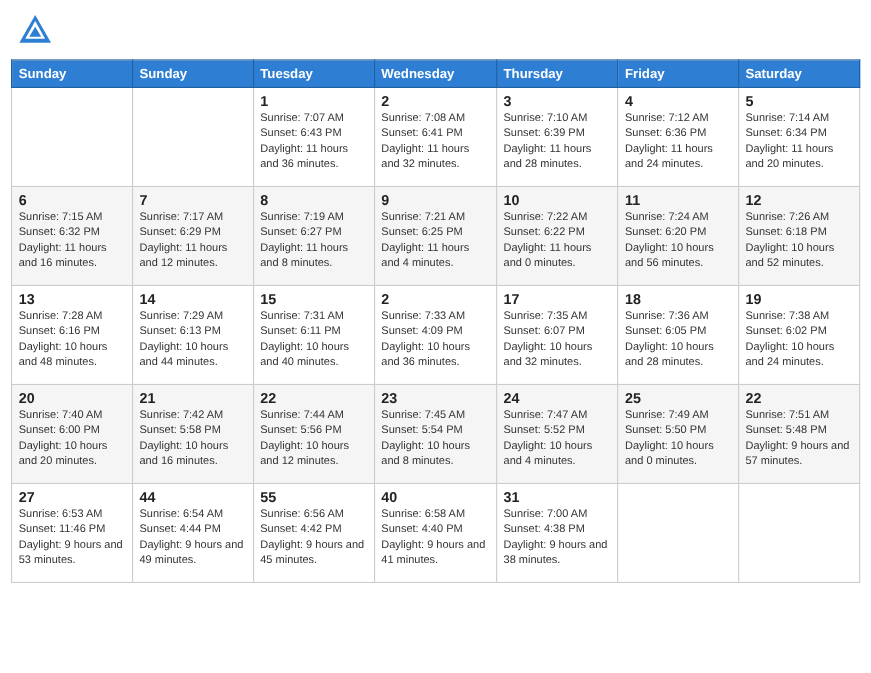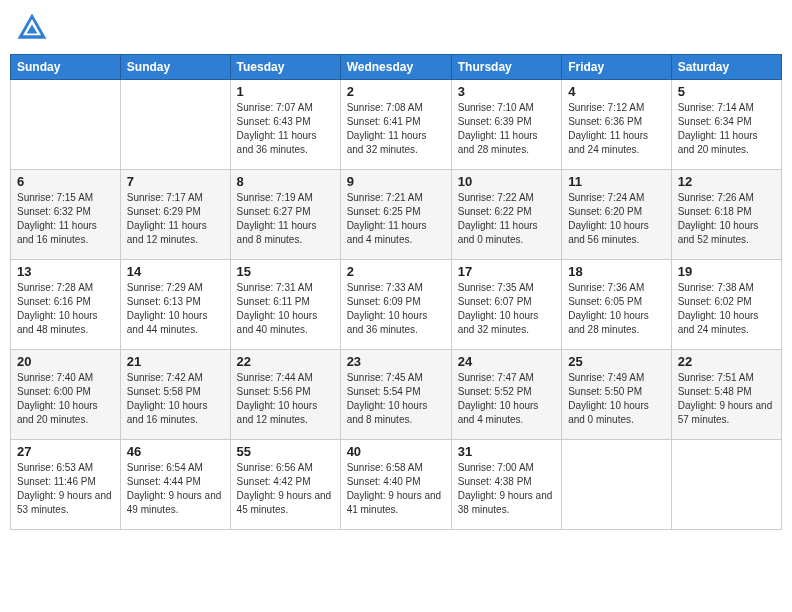--- a/index.html
+++ b/index.html
@@ -216,21 +216,21 @@
         </td>
         <td>
           <span class="day-number">15</span>
           <div class="day-info">Sunrise: 7:31 AM
 Sunset: 6:11 PM
 Daylight: 10 hours and 40 minutes.</div>
         </td>
         <td>
           <span class="day-number">2</span>
           <div class="day-info">Sunrise: 7:33 AM
-Sunset: 6:09 PM
+Sunset: 4:09 PM
 Daylight: 10 hours and 36 minutes.</div>
         </td>
         <td>
           <span class="day-number">17</span>
           <div class="day-info">Sunrise: 7:35 AM
 Sunset: 6:07 PM
 Daylight: 10 hours and 32 minutes.</div>
         </td>
         <td>
           <span class="day-number">18</span>
@@ -290,21 +290,21 @@
         </td>
       </tr>
       <tr>
         <td>
           <span class="day-number">27</span>
           <div class="day-info">Sunrise: 6:53 AM
 Sunset: 11:46 PM
 Daylight: 9 hours and 53 minutes.</div>
         </td>
         <td>
-          <span class="day-number">46</span>
+          <span class="day-number">44</span>
           <div class="day-info">Sunrise: 6:54 AM
 Sunset: 4:44 PM
 Daylight: 9 hours and 49 minutes.</div>
         </td>
         <td>
           <span class="day-number">55</span>
           <div class="day-info">Sunrise: 6:56 AM
 Sunset: 4:42 PM
 Daylight: 9 hours and 45 minutes.</div>
         </td>

